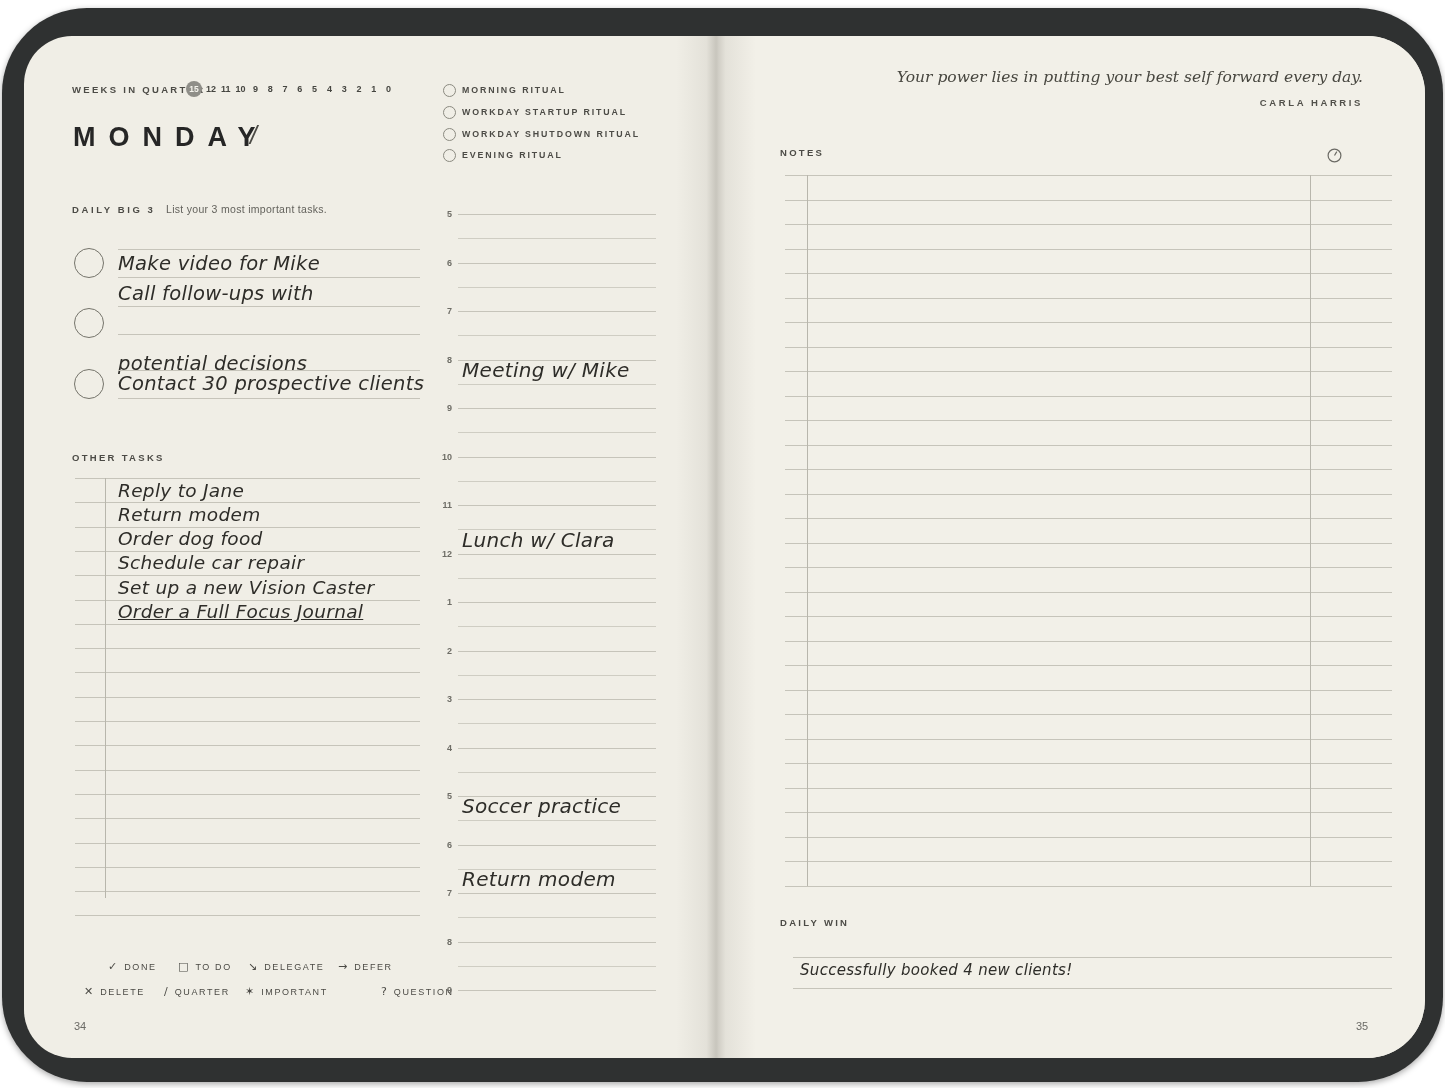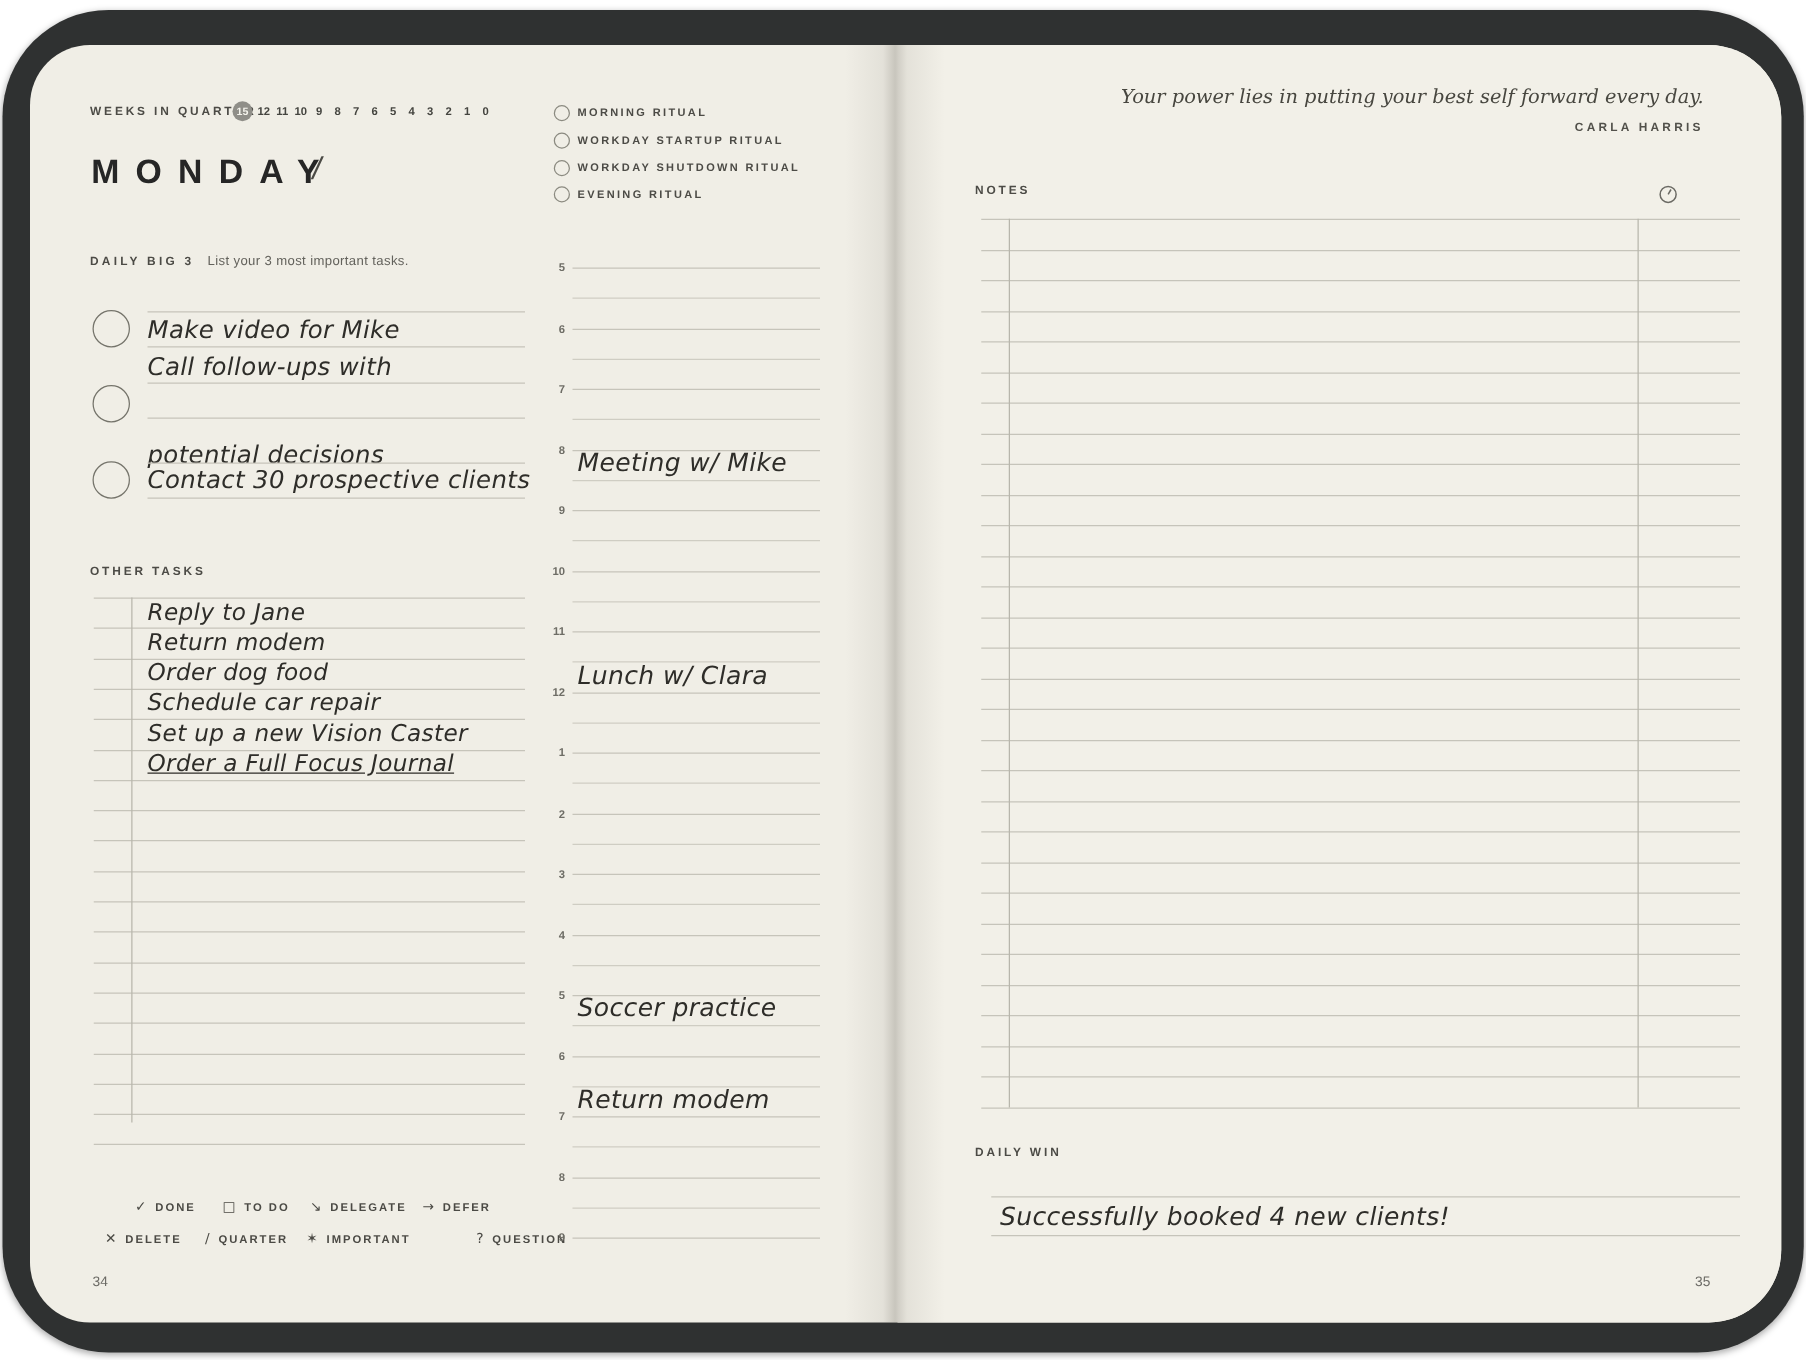--- a/index.html
+++ b/index.html
@@ -28,21 +28,21 @@
   .ritual-circle{position:absolute;width:11px;height:11px;border:1.2px solid #8b8a80;
       border-radius:50%;}
   .ritual-lbl{position:absolute;font-size:8.8px;font-weight:700;letter-spacing:1.9px;
       color:#4c4b46;white-space:nowrap;}
   .day-title{position:absolute;left:73px;top:122px;font-size:27px;font-weight:700;
       letter-spacing:13px;color:#262626;}
   .day-slash{position:absolute;left:250px;top:121px;font-size:25px;font-weight:300;
       font-style:italic;color:#4b4a45;}
   .legend-item{position:absolute;white-space:nowrap;color:#4b4a45;}
   .legend-sym{font-family:"DejaVu Sans",sans-serif;font-size:11px;color:#4b4a45;}
-  .legend-lab{font-size:9px;font-weight:700;letter-spacing:1.6px;margin-left:7px;color:#4b4a45;}
+  .legend-lab{font-size:9px;font-weight:400;letter-spacing:1.6px;margin-left:7px;color:#4b4a45;}
   .quote{position:absolute;right:82px;top:68px;font-family:"DejaVu Serif",serif;
       font-style:italic;font-size:15.5px;color:#47463f;white-space:nowrap;}
   .quote-author{position:absolute;right:82px;top:97px;font-size:9.5px;font-weight:700;
       letter-spacing:2.6px;color:#52514b;}
   .pg-num{position:absolute;font-size:11px;color:#6b6a65;}
 </style>
 </head>
 <body>
 
 <div class="cover"></div>
@@ -239,15 +239,15 @@
     <div class="line" style="left:785px;top:836.5px;width:607px;"></div>
     <div class="line" style="left:785px;top:861px;width:607px;"></div>
     <div class="line" style="left:785px;top:885.5px;width:607px;"></div>
     <div class="vline" style="left:807px;top:175px;height:711px;"></div>
     <div class="vline" style="left:1310px;top:175px;height:711px;"></div>
   </div>
 
 <span class="lbl" style="left:780px;top:917px;">DAILY WIN</span>
 <div class="line" style="left:793px;top:957px;width:599px;"></div>
 <div class="line" style="left:793px;top:988px;width:599px;"></div>
-<span class="hw" style="left:800px;top:961px;font-size:20px;">Successfully booked 4 new clients!</span>
+<span class="hw" style="left:800px;top:961px;font-size:15px;">Successfully booked 4 new clients!</span>
 
 <span class="pg-num" style="left:1356px;top:1020px;">35</span>
 
 </body></html>

